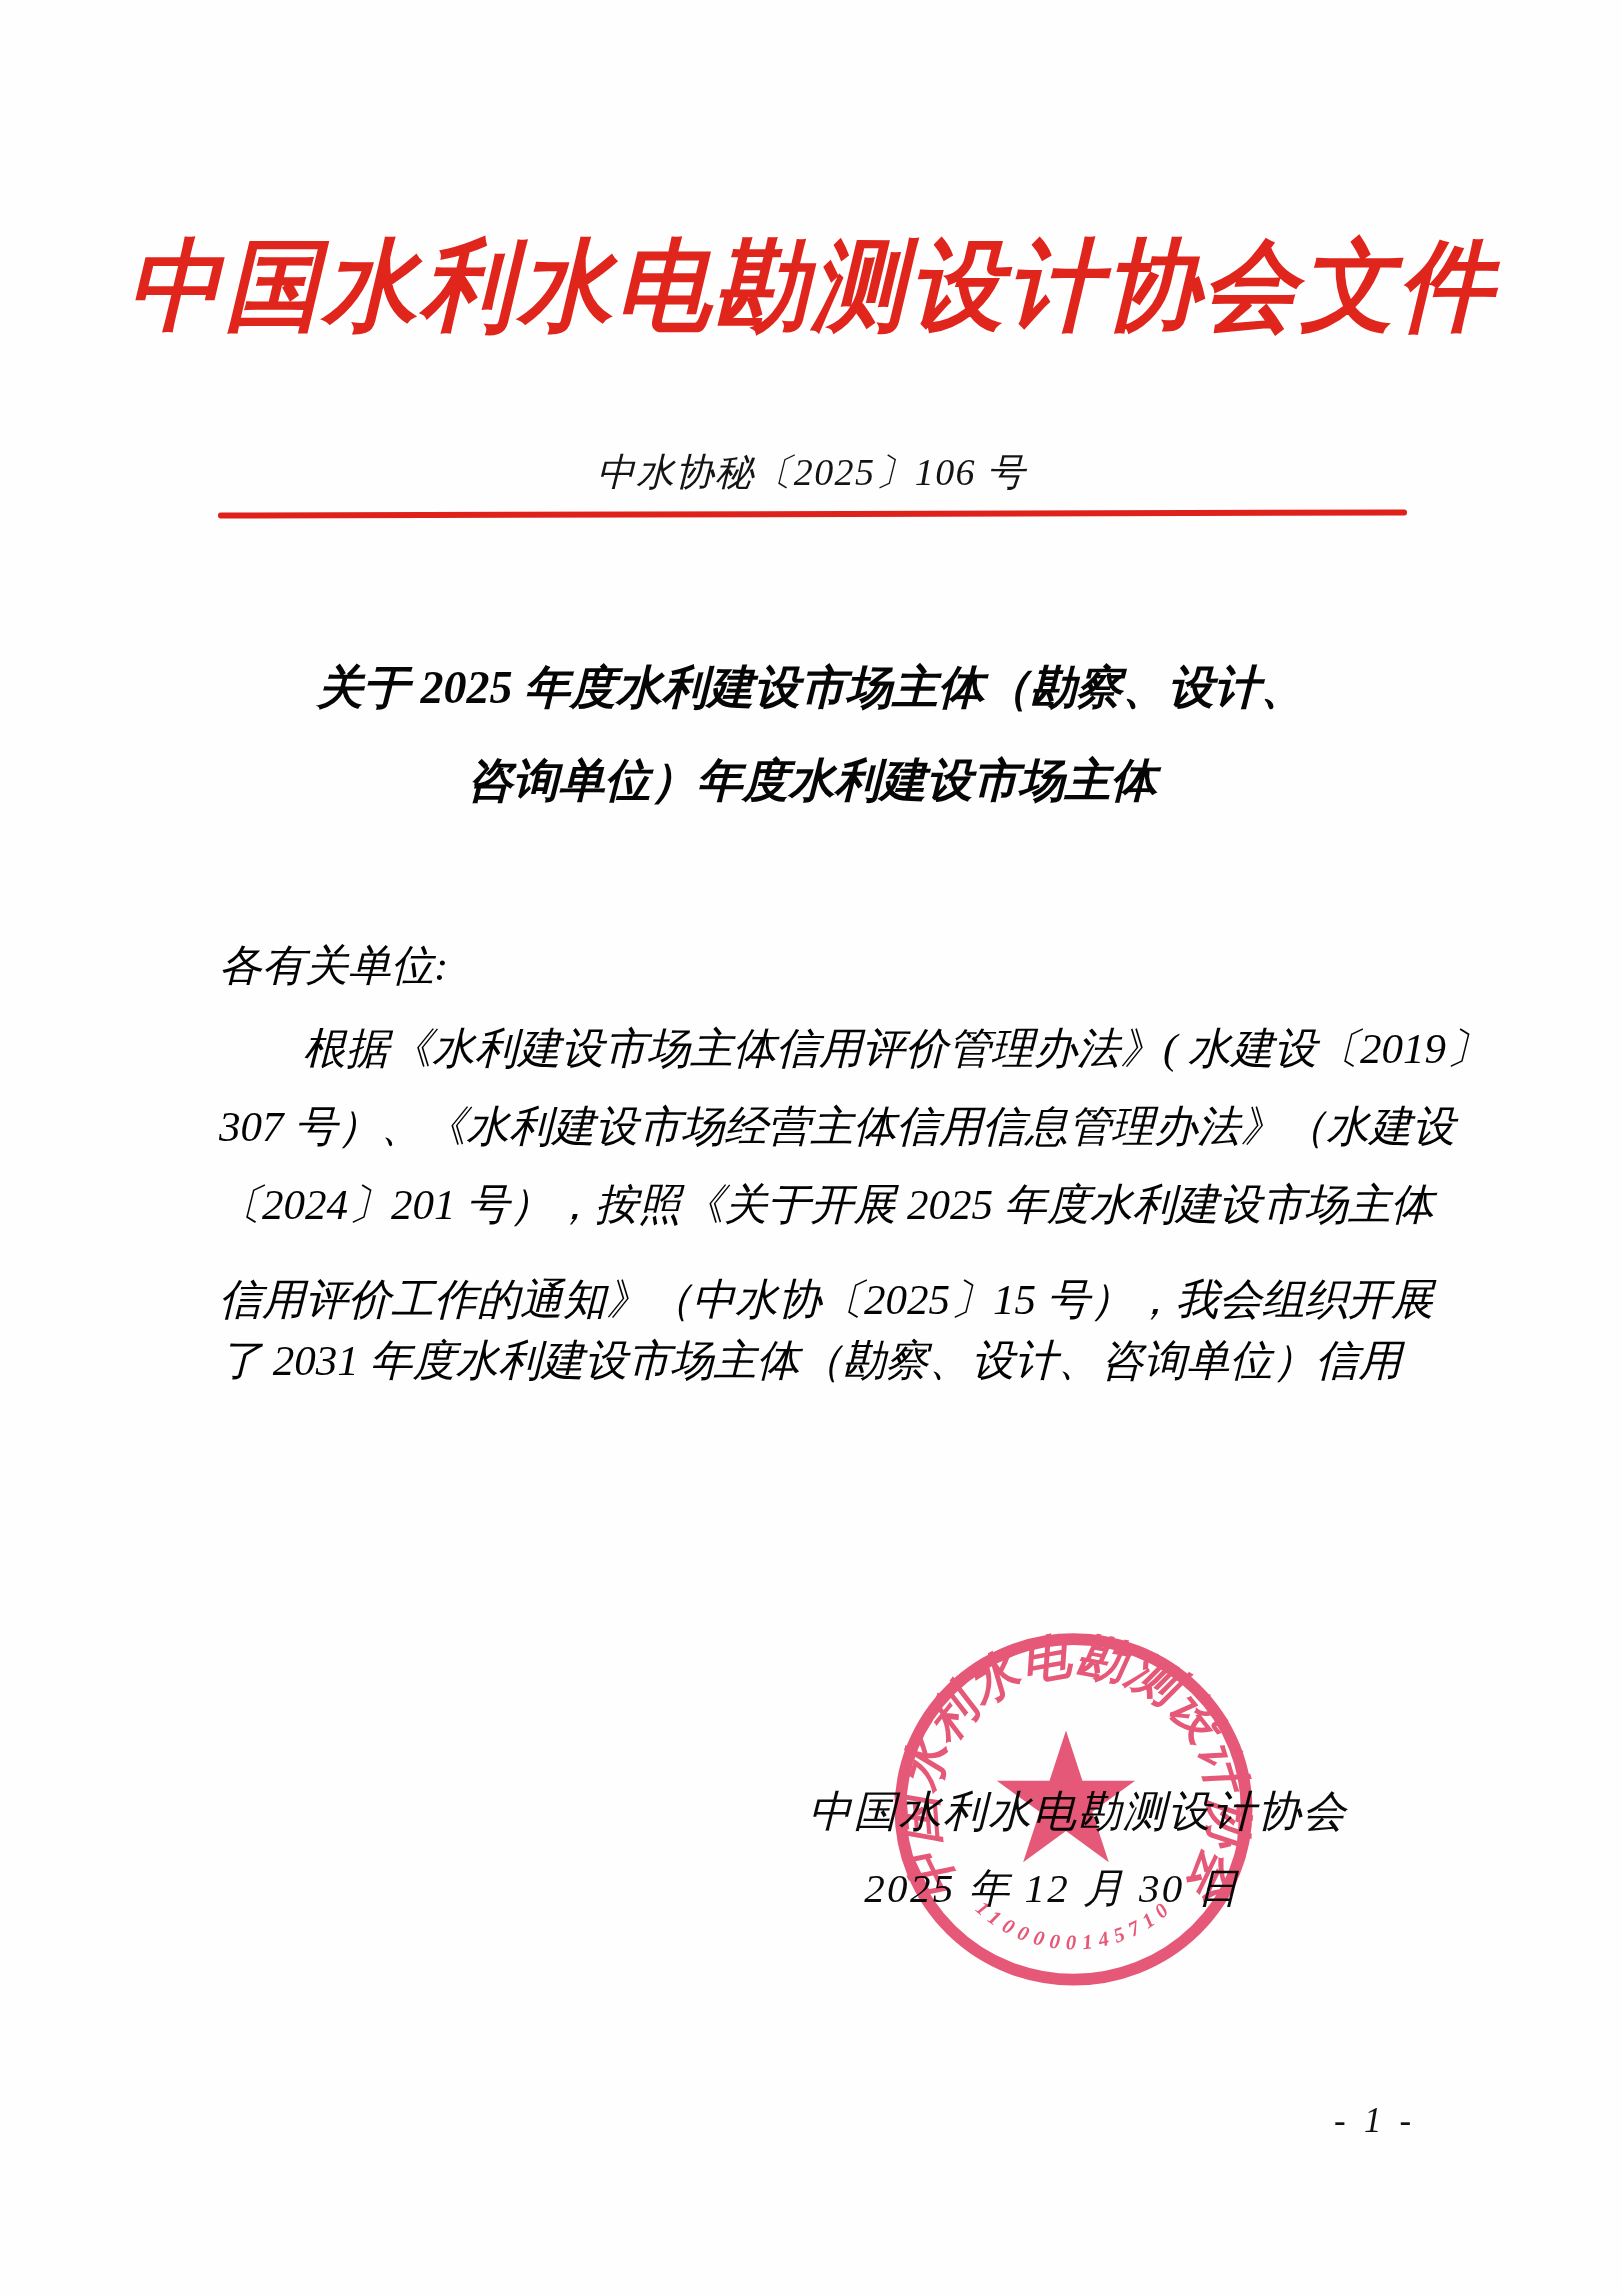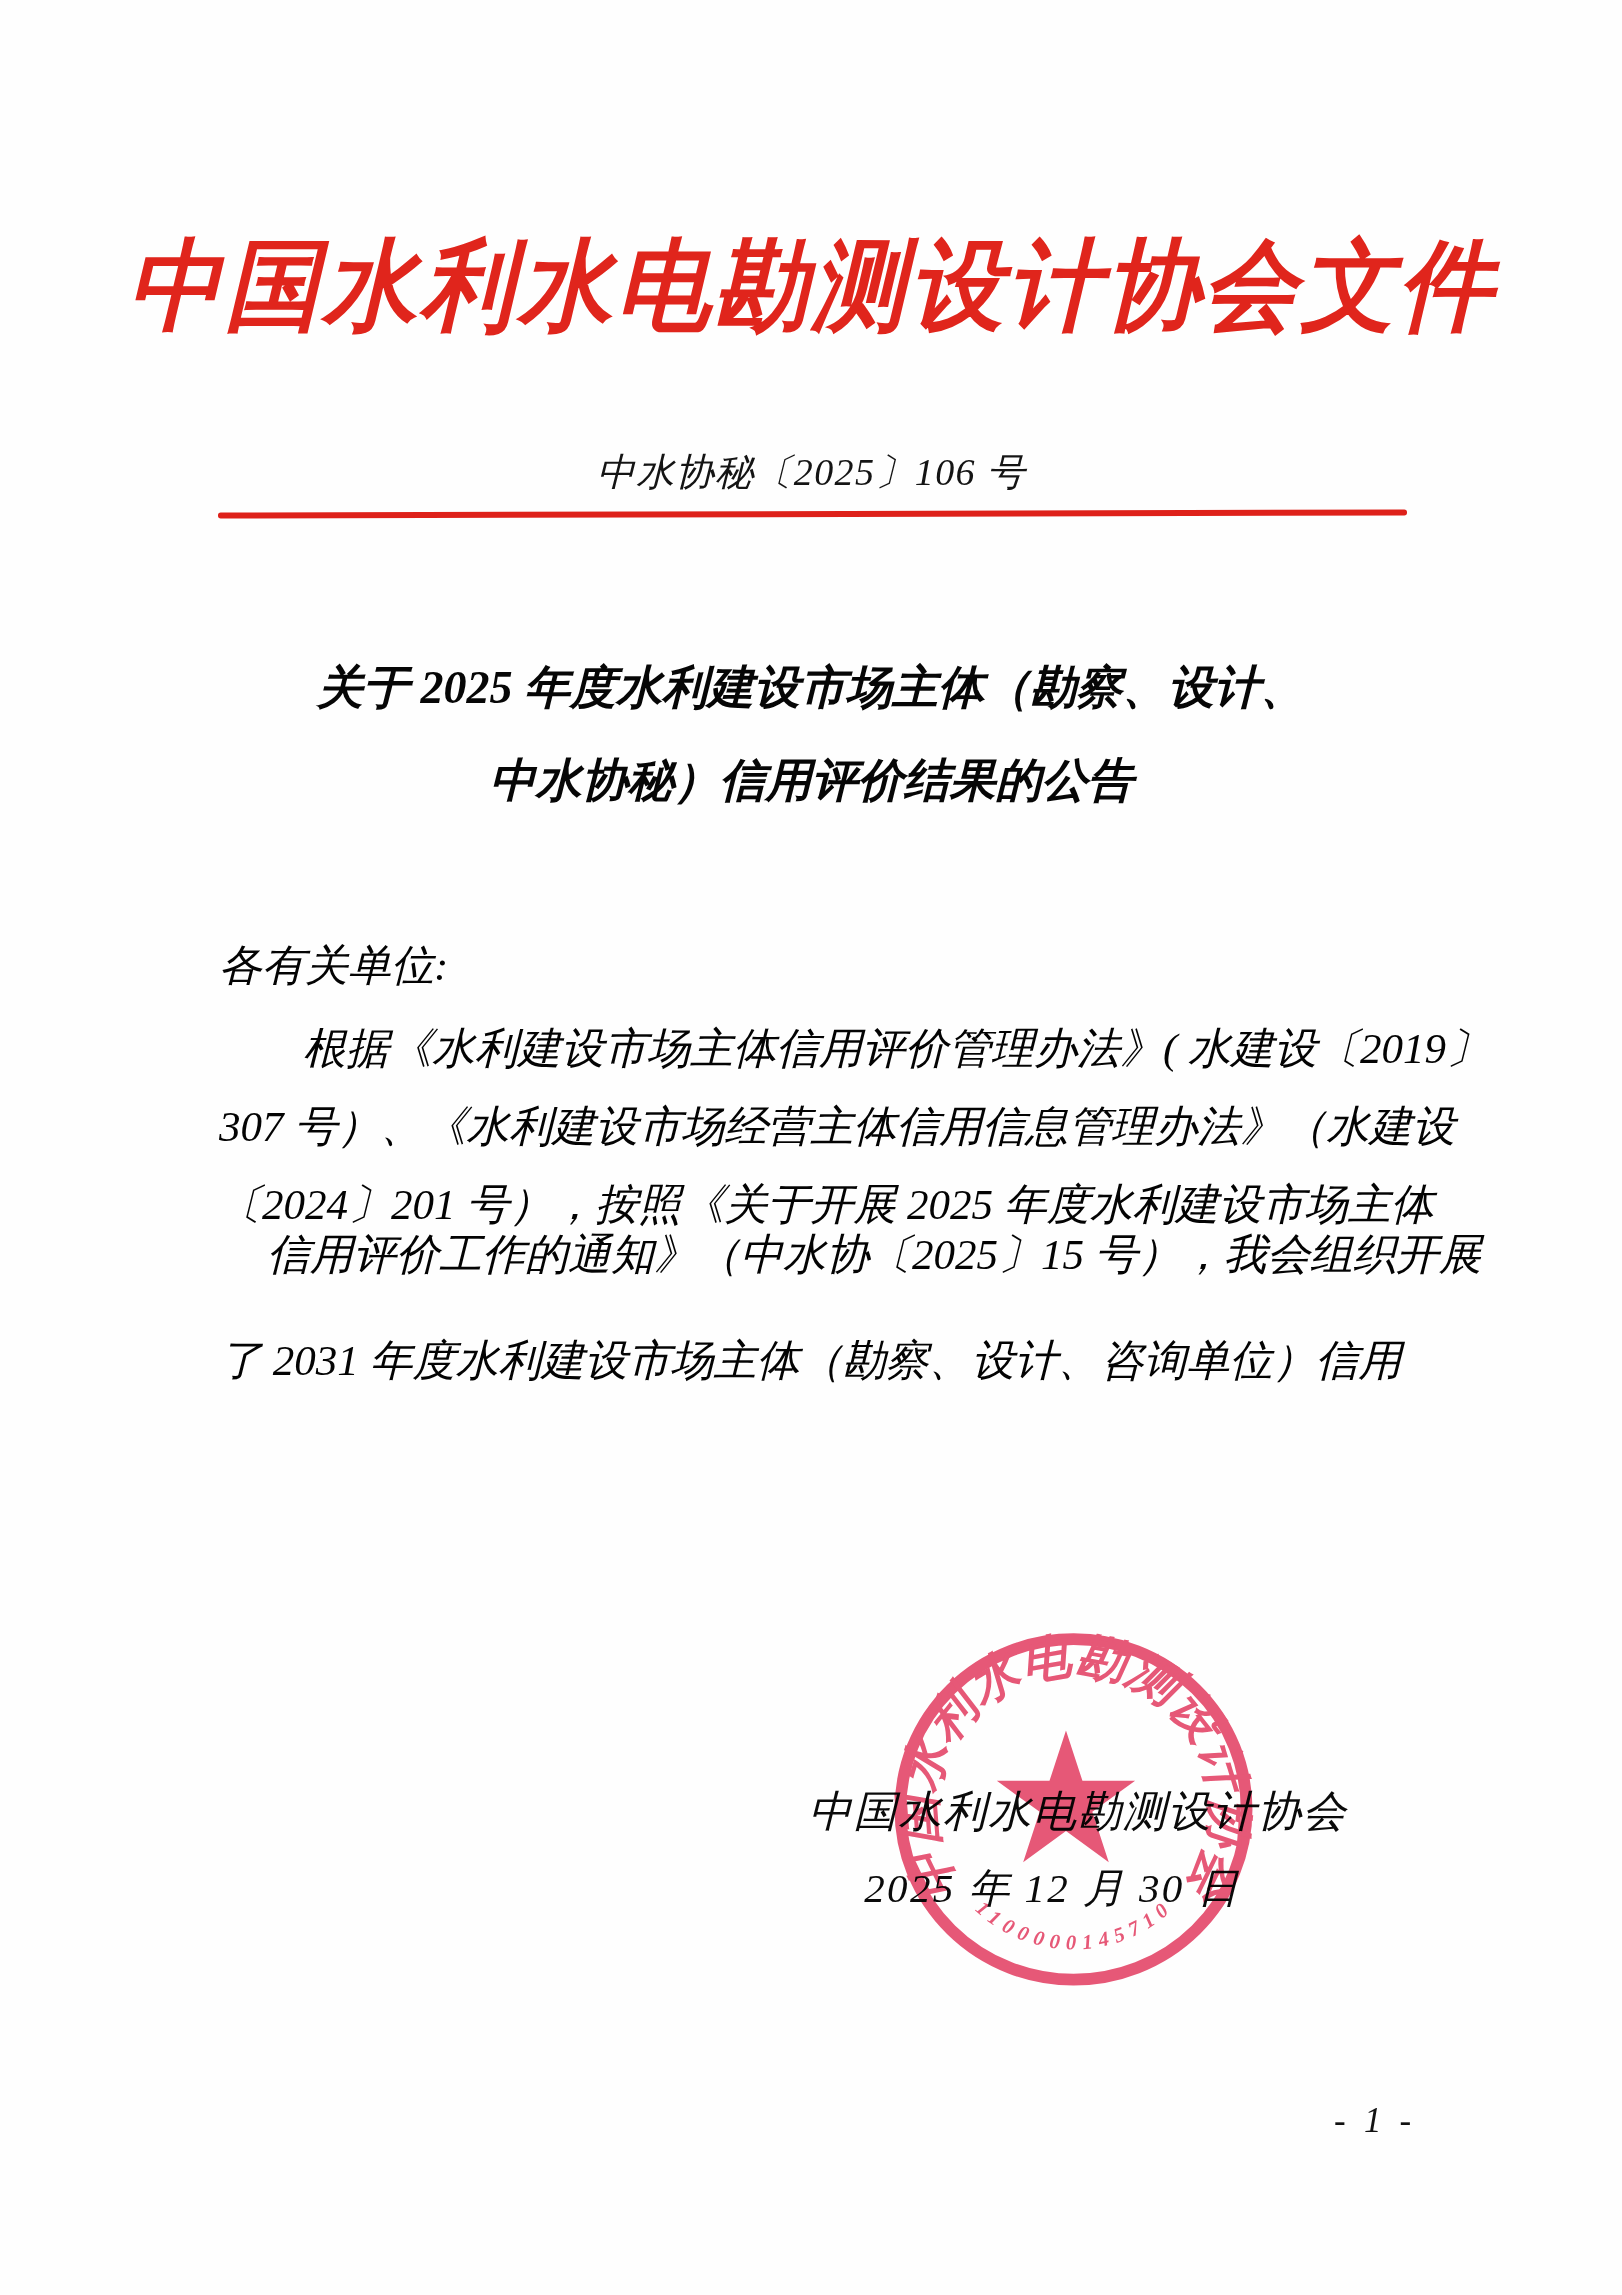--- a/index.html
+++ b/index.html
@@ -71,21 +71,21 @@
     width: 1253px;
     font-size: 43px;
     line-height: 1.12;
     color: #030303;
     white-space: nowrap;
   }
   .salutation { top: 942px; }
   .bl0 { top: 1025px; text-indent: 84px; }
   .bl1 { top: 1103px; }
   .bl2 { top: 1181px; }
-  .bl3 { top: 1231px; margin-left: 48px; }
+  .bl3 { top: 1276px; }
   .bl4 { top: 1337px; }
   .bl5 { top: 1415px; }
   .attachment { top: 1568px; text-indent: 59px; }
 
   .sig-org {
     left: 800px;
     top: 1788px;
     width: 556px;
     text-align: center;
     font-size: 43px;
@@ -131,21 +131,21 @@
 
 <div id="page">
 
   <div class="abs org-title">中国水利水电勘测设计协会文件</div>
 
   <div class="abs doc-number">中水协秘〔2025〕106 号</div>
 
   <div class="abs red-rule"></div>
 
   <div class="abs doc-title-line t1">关于 2025 年度水利建设市场主体（勘察、设计、</div>
-  <div class="abs doc-title-line t2">中水协秘）信用评价结果的公告</div>
+  <div class="abs doc-title-line t2">咨询单位）年度水利建设市场主体</div>
 
   <div class="abs body-text salutation">各有关单位:</div>
 
   <div class="abs body-text bl0">根据《水利建设市场主体信用评价管理办法》( 水建设〔2019〕</div>
   <div class="abs body-text bl1">307 号）、《水利建设市场经营主体信用信息管理办法》（水建设</div>
   <div class="abs body-text bl2">〔2024〕201 号），按照《关于开展 2025 年度水利建设市场主体</div>
   <div class="abs body-text bl3">信用评价工作的通知》（中水协〔2025〕15 号），我会组织开展</div>
   <div class="abs body-text bl4">了 2031 年度水利建设市场主体（勘察、设计、咨询单位）信用</div>
 
 

